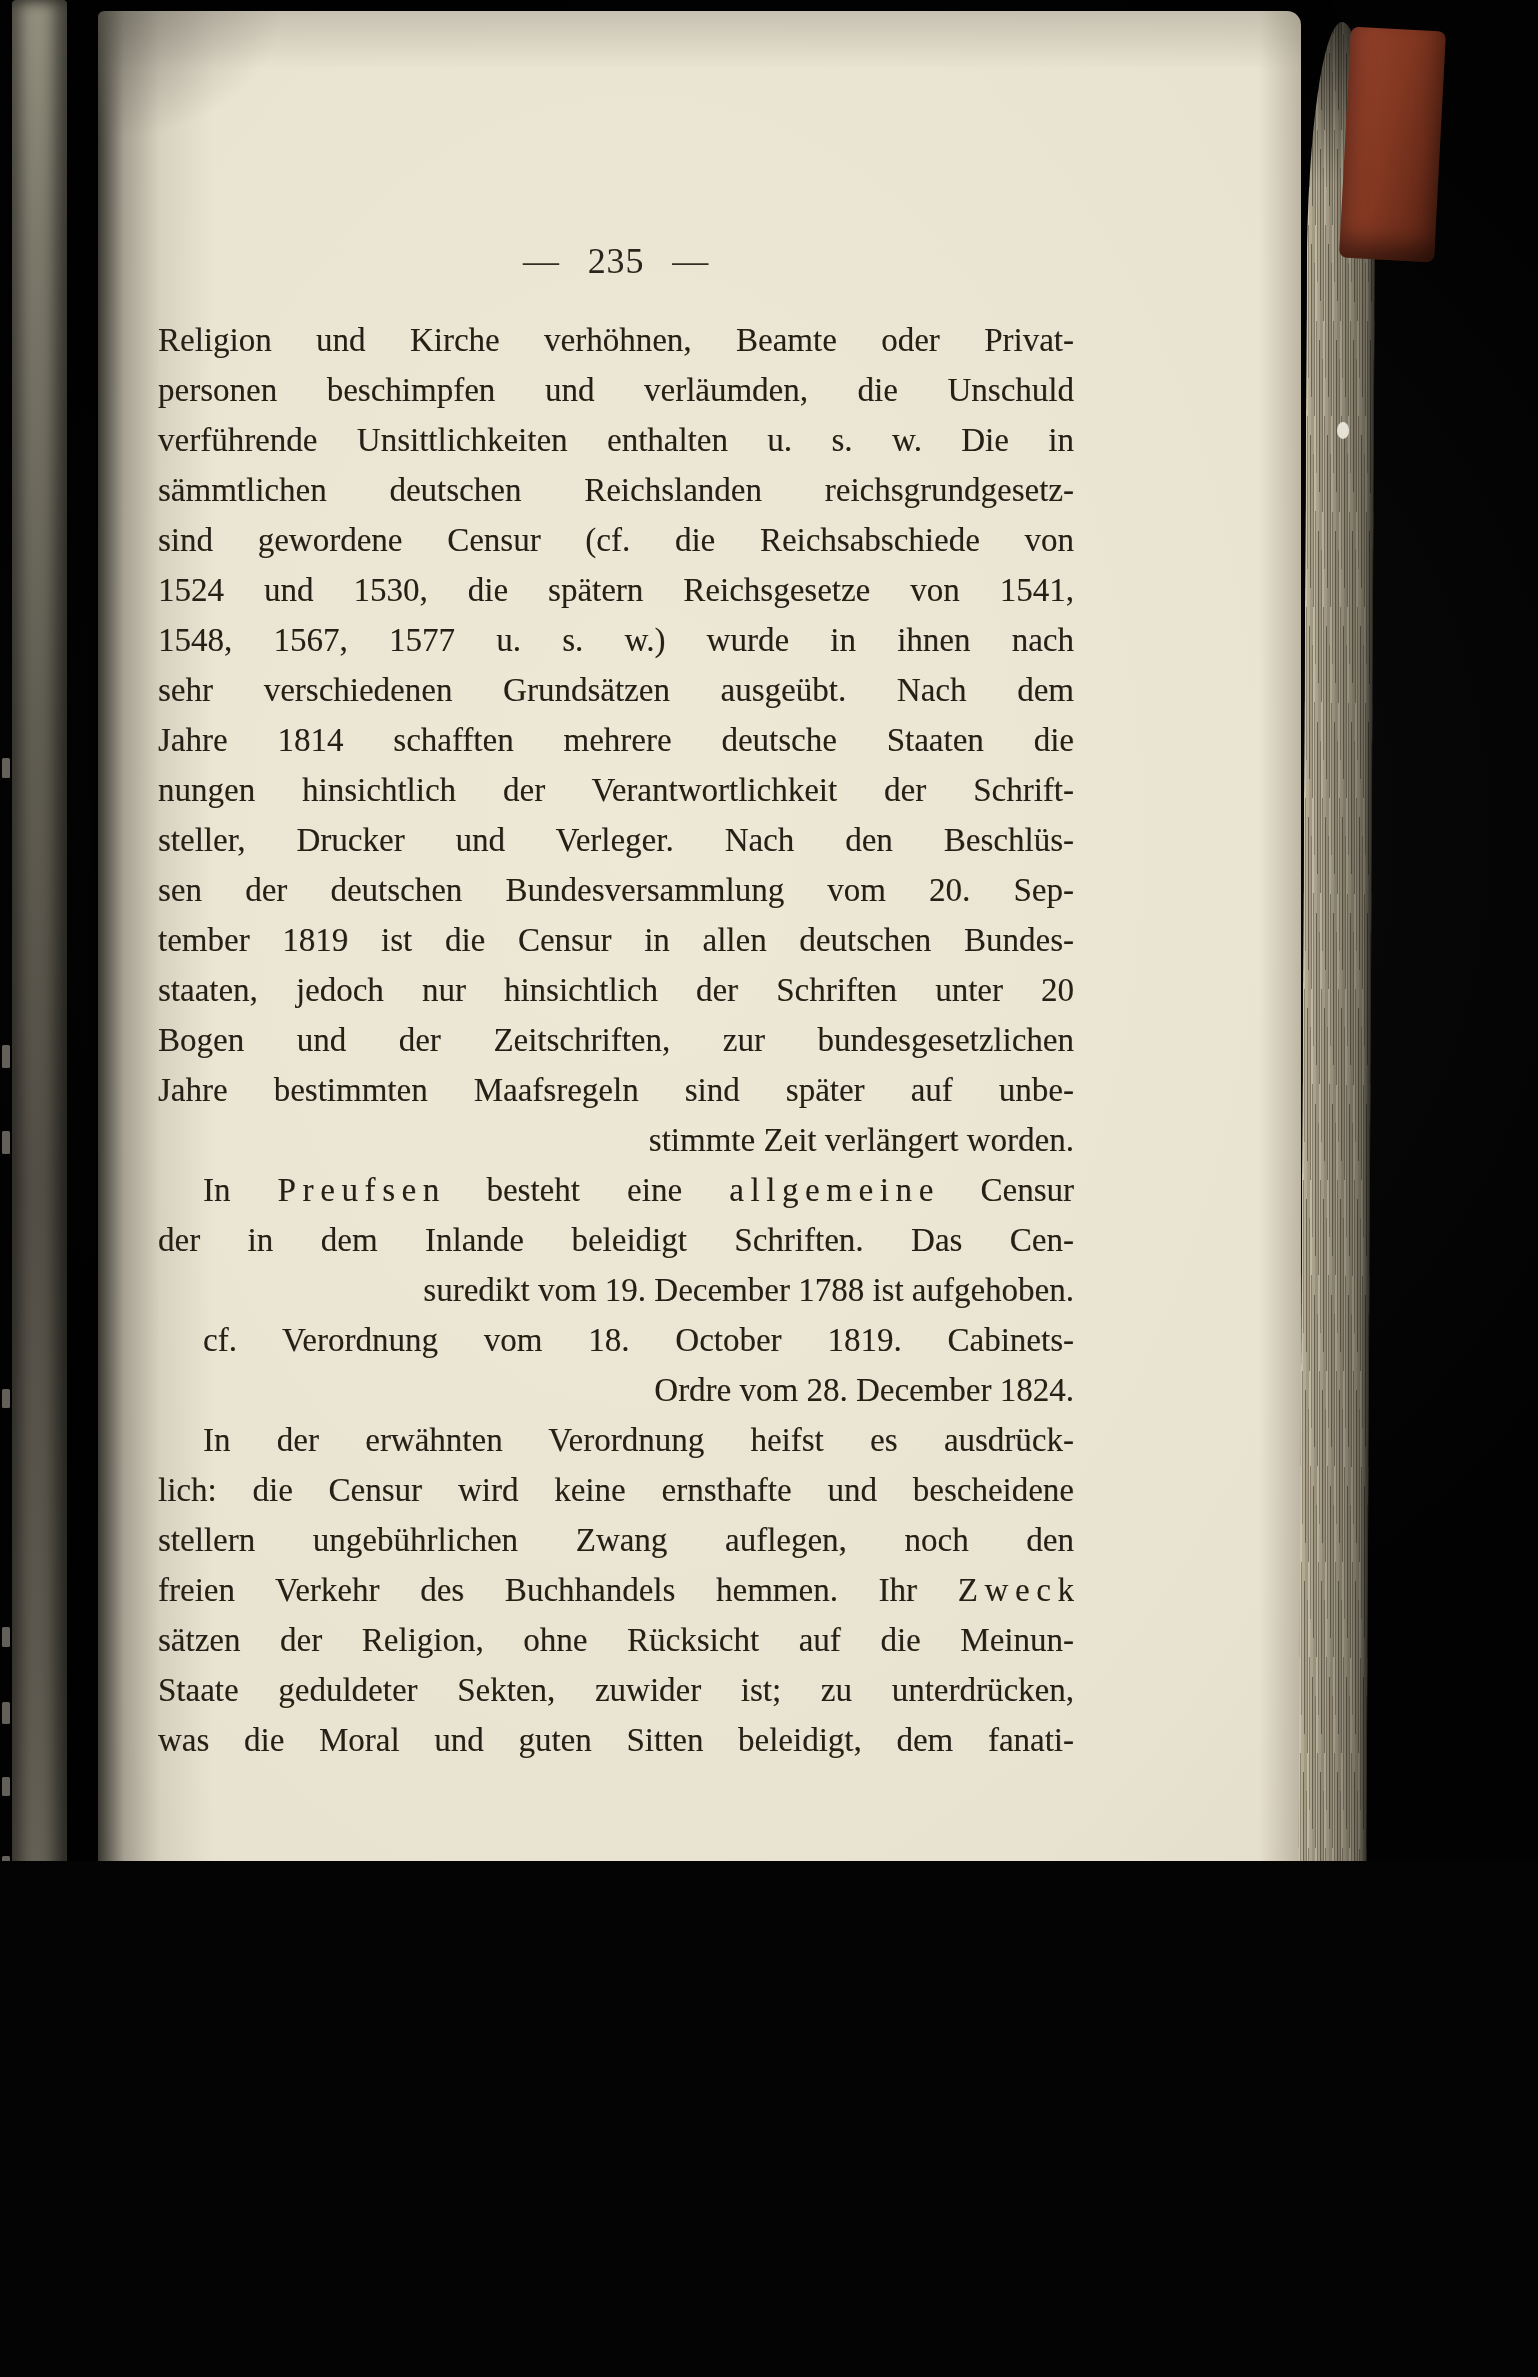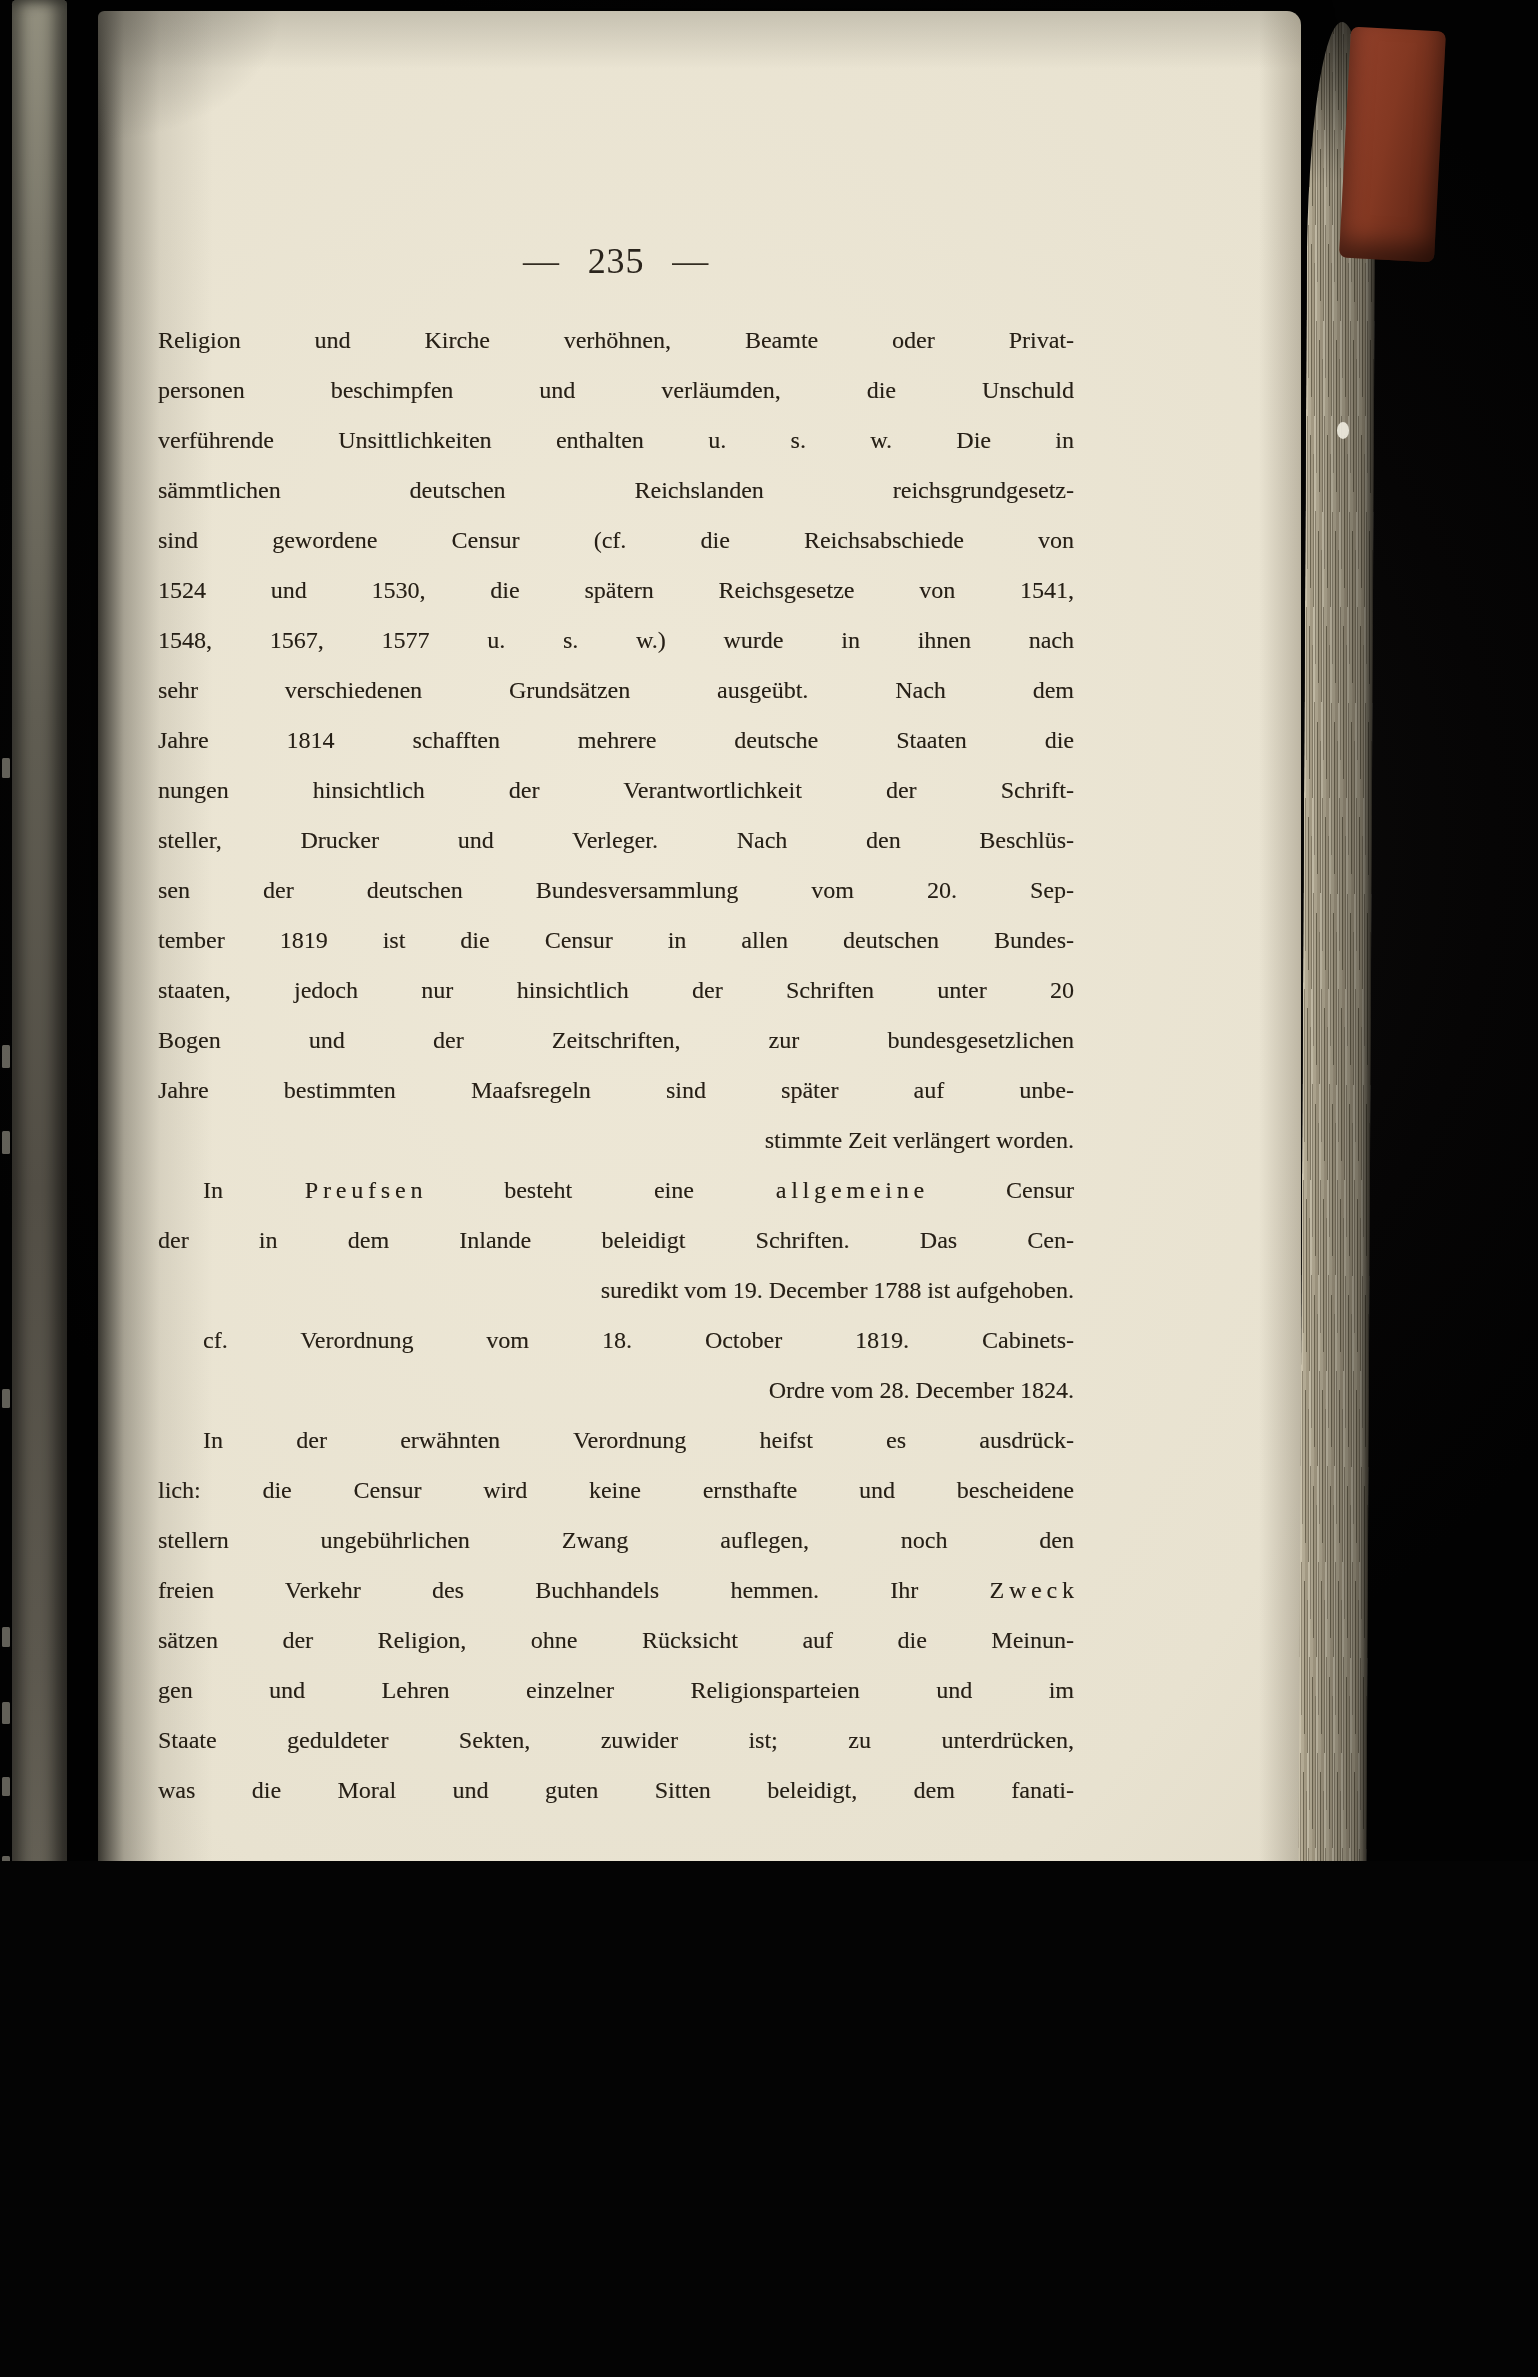--- a/index.html
+++ b/index.html
@@ -62,21 +62,21 @@
     letter-spacing: 0.8px;
   }
   .pagenum-row .dash { margin: 0 28px; color: #332c22; }
   .pagenum-row .num  { font-weight: 400; }
 
   
   .textblock {
     position: absolute;
     left: 158px; top: 315px;
     width: 916px;
-    font-size: 24px;
+    font-size: 33px;
     line-height: 50px;
     color: #261f16;
     text-shadow: 0.3px 0.3px 0.5px rgba(38,31,23,0.35);
   }
   .line { text-align: right; }
   .line.just {
     text-align: justify;
     -moz-text-align-last: justify;
     text-align-last: justify;
     text-justify: inter-word;
@@ -195,19 +195,18 @@
       <div class="line just ind">In P r e u f s e n besteht eine a l l g e m e i n e Censur</div>
       <div class="line just">der in dem Inlande beleidigt Schriften.  Das Cen-</div>
       <div class="line">suredikt vom 19. December 1788 ist aufgehoben.</div>
       <div class="line just ind">cf. Verordnung vom 18. October 1819.  Cabinets-</div>
       <div class="line">Ordre vom 28. December 1824.</div>
       <div class="line just ind">In der erwähnten Verordnung heifst es ausdrück-</div>
       <div class="line just">lich: die Censur wird keine ernsthafte und bescheidene</div>
       <div class="line just">stellern ungebührlichen Zwang auflegen, noch den</div>
       <div class="line just">freien Verkehr des Buchhandels hemmen.  Ihr Z w e c k</div>
       <div class="line just">sätzen der Religion, ohne Rücksicht auf die Meinun-</div>
-      <div class="line just">gen und Lehren einzelner Religionsparteien und im</div>
       <div class="line just">Staate geduldeter Sekten, zuwider ist; zu unterdrücken,</div>
       <div class="line just">was die Moral und guten Sitten beleidigt, dem fanati-</div>
     </div>
 
 </div>
 
 
 </body></html>

